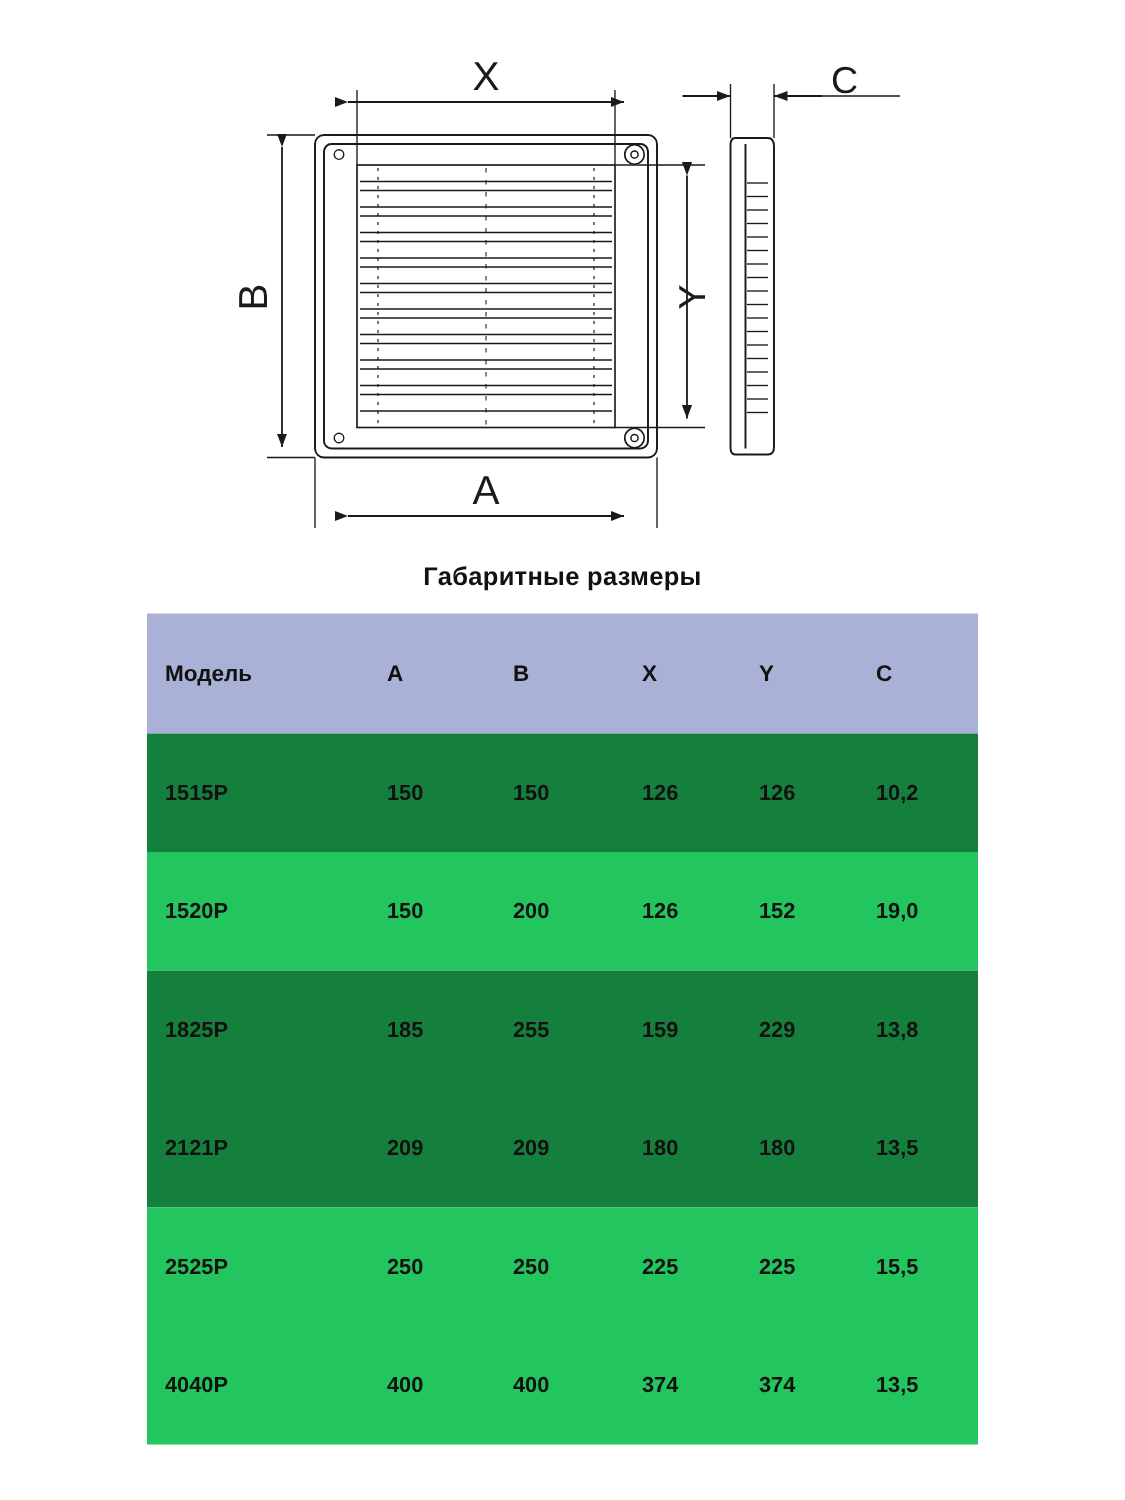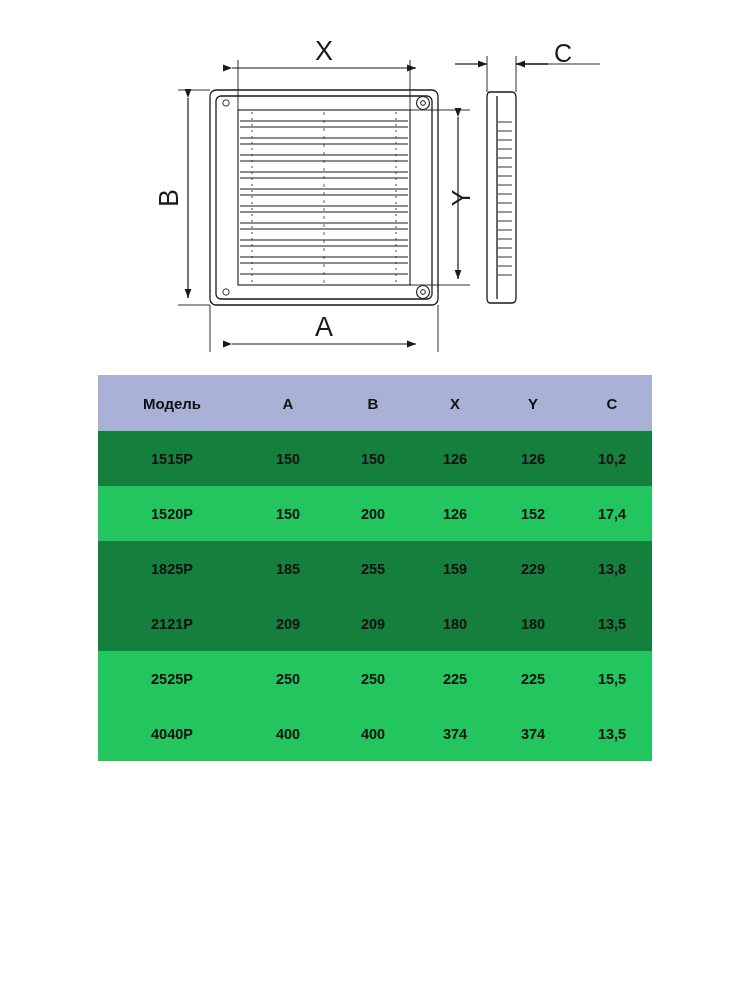--- a/index.html
+++ b/index.html
@@ -42,24 +42,24 @@
     letter-spacing: 0.2px;
   }
   table.dims {
     border-collapse: collapse;
     width: 530px;
     margin: 0 auto;
     table-layout: fixed;
   }
   table.dims th,
   table.dims td {
-    text-align: center;
+    text-align: left;
     font-size: 14.5px;
     color: #111;
-    padding: 0;
+    padding: 12px;
     height: 55px;
     vertical-align: middle;
     font-weight: bold;
   }
   table.dims thead th {
     background: #a9b1d6;
     height: 56px;
     font-size: 15px;
   }
   table.dims tbody tr.odd td {
@@ -187,20 +187,21 @@
 
     <text x="324" y="60" text-anchor="middle" font-family="Liberation Sans, sans-serif" font-size="27" fill="#1a1a1a">X</text>
     <text x="324" y="336" text-anchor="middle" font-family="Liberation Sans, sans-serif" font-size="27" fill="#1a1a1a">A</text>
     <text x="178" y="198" text-anchor="middle" font-family="Liberation Sans, sans-serif" font-size="27" fill="#1a1a1a" transform="rotate(-90 178 198)">B</text>
     <text x="470" y="198" text-anchor="middle" font-family="Liberation Sans, sans-serif" font-size="25" fill="#1a1a1a" transform="rotate(-90 470 198)">Y</text>
     <text x="563" y="62" text-anchor="middle" font-family="Liberation Sans, sans-serif" font-size="25" fill="#1a1a1a">C</text>
   </svg>
 </div>
 
 <div class="table-wrap">
+  <div class="table-title">Габаритные размеры</div>
 
   <table class="dims">
     <colgroup>
       <col class="c-model">
         <col class="c-a">
         <col class="c-b">
         <col class="c-x">
         <col class="c-y">
         <col class="c-c">
     </colgroup>
@@ -222,21 +223,21 @@
         <td>126</td>
         <td>126</td>
         <td>10,2</td>
       </tr>
       <tr class="even">
         <td>1520Р</td>
         <td>150</td>
         <td>200</td>
         <td>126</td>
         <td>152</td>
-        <td>17,4</td>
+        <td>19,0</td>
       </tr>
       <tr class="odd">
         <td>1825Р</td>
         <td>185</td>
         <td>255</td>
         <td>159</td>
         <td>229</td>
         <td>13,8</td>
       </tr>
       <tr class="odd">

